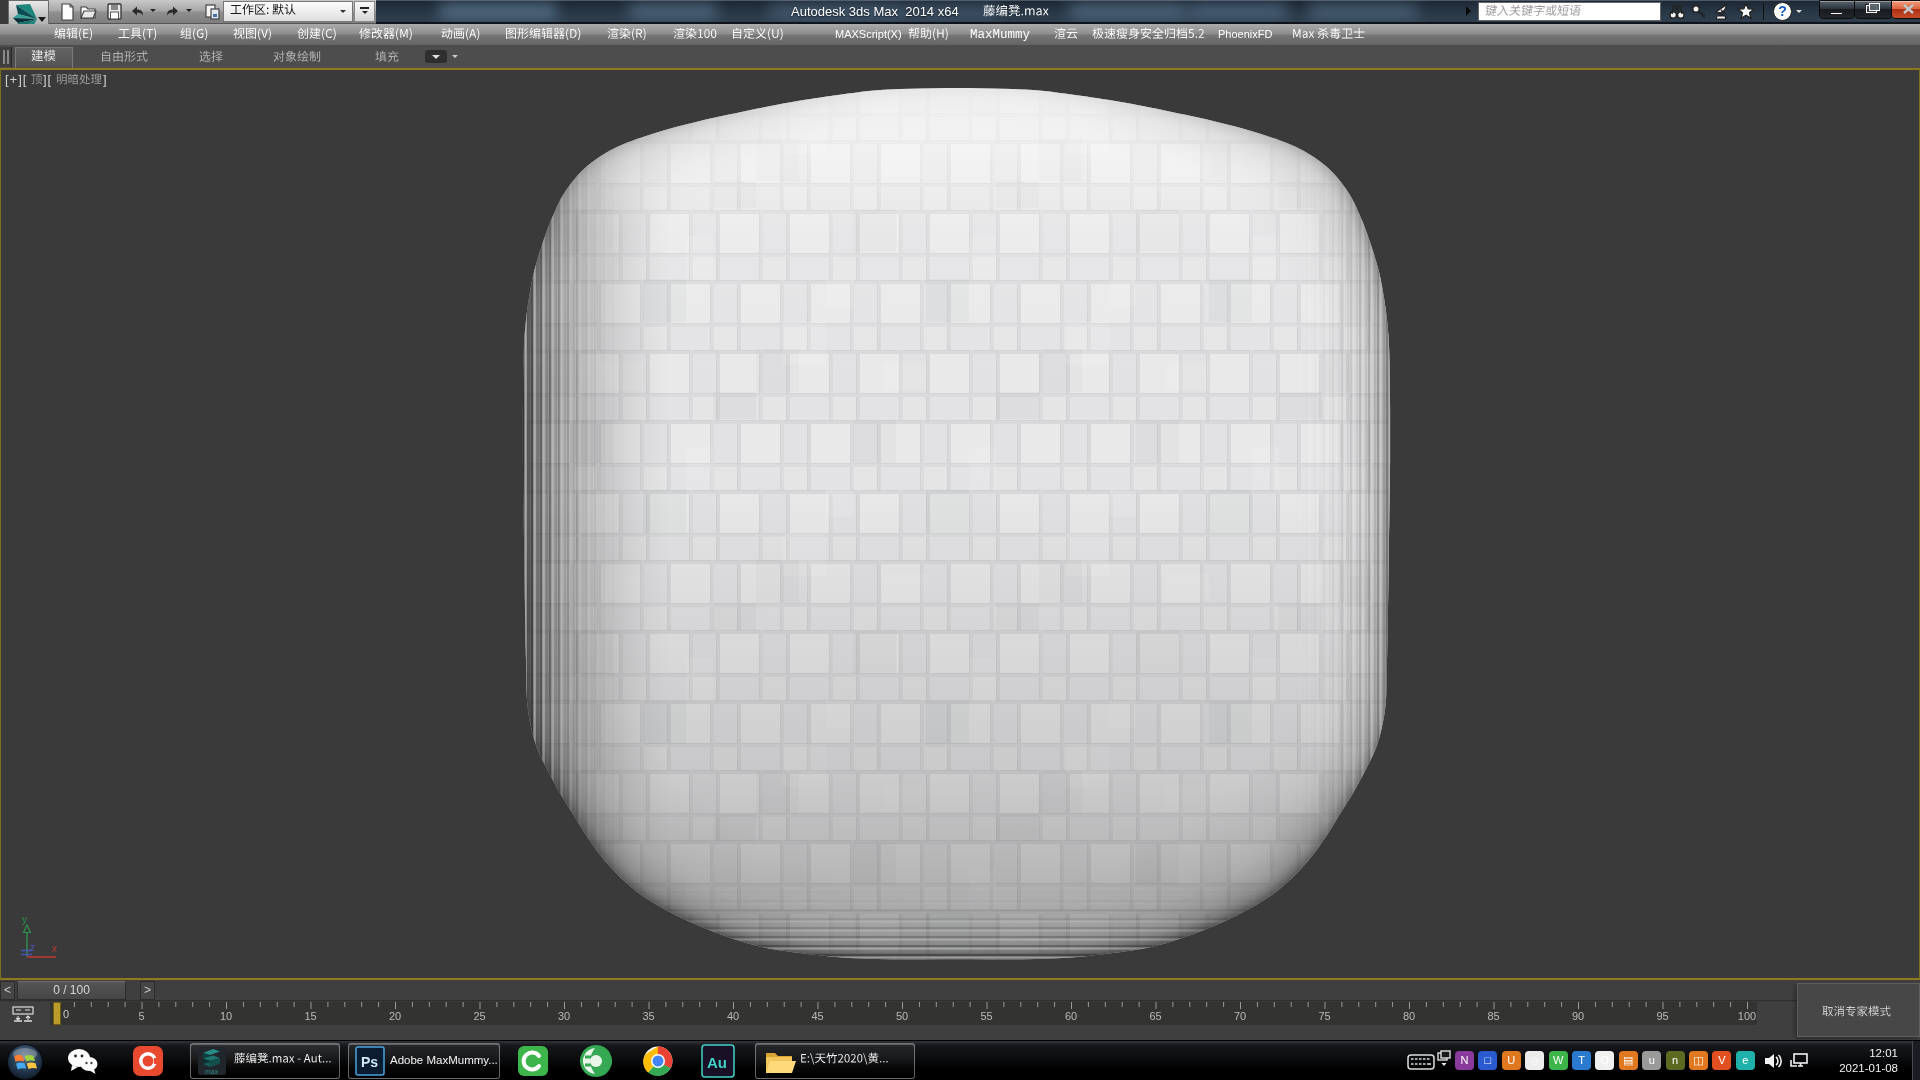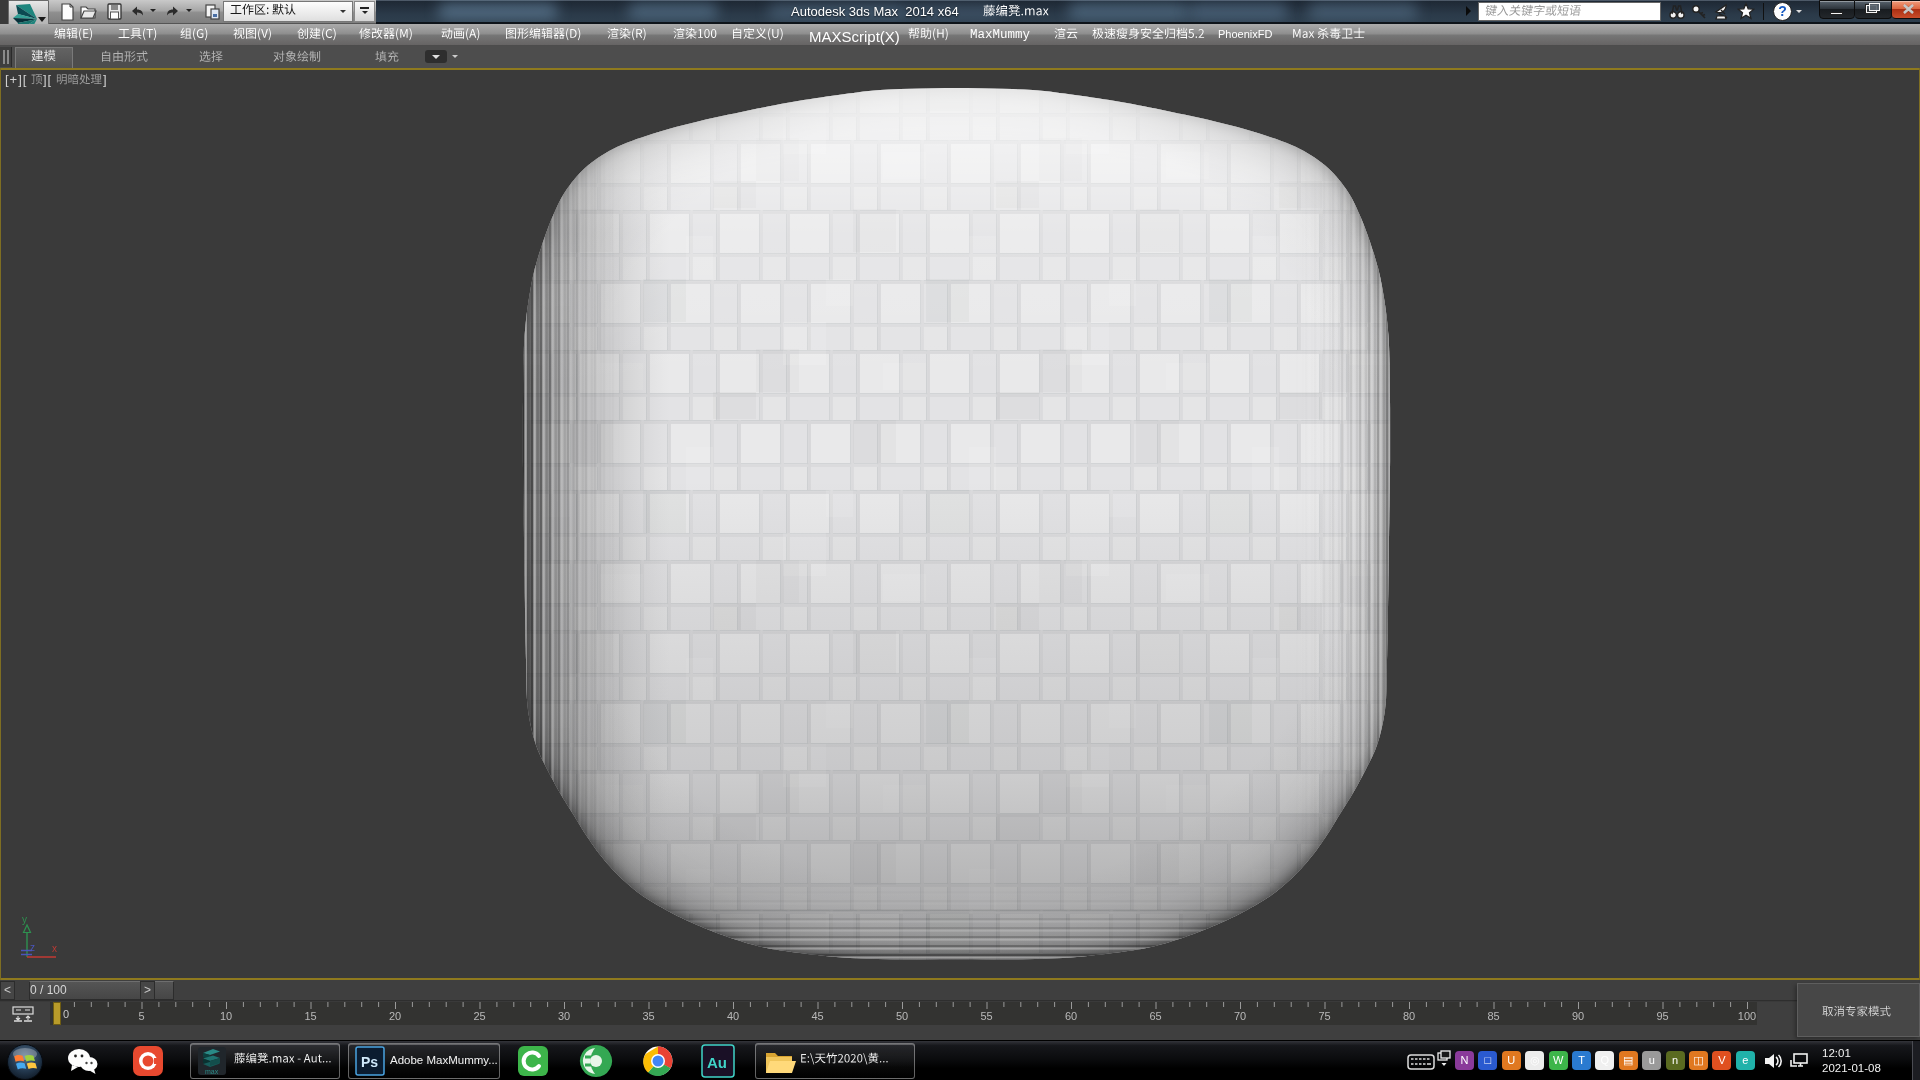--- a/index.html
+++ b/index.html
@@ -136,21 +136,21 @@
       </svg>
 <svg style="position:absolute;left:607px;top:3.5px;overflow:visible;" width="40" height="13">
         <path d="M4.9 2.8V3.6H10.1V2.8ZM3.5 9.7V10.5H11.5V9.7ZM5.5 6.9H9.4V8.1H5.5ZM5.5 5.1H9.4V6.3H5.5ZM4.7 4.5V8.8H10.3V4.5ZM1.1 0.6C1.8 0.9 2.6 1.5 3.1 1.9L3.6 1.3C3.2 0.9 2.3 0.3 1.6 -0.1ZM0.5 3.8C1.2 4.1 2.1 4.7 2.6 5.1L3.1 4.4C2.7 4.0 1.7 3.5 1.0 3.1ZM0.9 10.0 1.7 10.6C2.3 9.5 3.0 8.0 3.6 6.7L2.9 6.2C2.3 7.5 1.5 9.1 0.9 10.0ZM6.8 -0.1C6.9 0.3 7.1 0.7 7.2 1.1H3.8V3.1H4.6V1.9H10.4V3.1H11.3V1.1H8.1C8.1 0.7 7.9 0.2 7.7 -0.3Z M12.5 2.2C13.2 2.4 14.1 2.8 14.6 3.0L15.0 2.4C14.5 2.1 13.6 1.8 12.9 1.6ZM13.4 0.4C14.1 0.7 15.0 1.1 15.4 1.4L15.8 0.7C15.3 0.4 14.4 0.0 13.7 -0.1ZM12.8 5.2 13.5 5.9C14.2 5.2 14.9 4.4 15.6 3.6L15.0 3.1C14.3 3.9 13.4 4.7 12.8 5.2ZM17.5 5.1V6.4H12.7V7.2H16.7C15.7 8.3 14.0 9.4 12.4 9.9C12.6 10.0 12.9 10.4 13.0 10.6C14.7 10.0 16.4 8.8 17.5 7.4V10.8H18.5V7.5C19.6 8.8 21.3 9.9 23.0 10.5C23.1 10.3 23.4 9.9 23.6 9.8C21.9 9.3 20.3 8.3 19.2 7.2H23.3V6.4H18.5V5.1ZM18.2 -0.2C18.2 0.2 18.1 0.7 18.1 1.1H16.1V1.9H18.0C17.6 3.5 16.8 4.4 15.2 5.0C15.4 5.2 15.7 5.5 15.9 5.7C17.6 4.9 18.5 3.8 18.9 1.9H20.5V4.1C20.5 4.8 20.6 5.0 20.8 5.1C21.0 5.3 21.3 5.4 21.5 5.4C21.7 5.4 22.1 5.4 22.2 5.4C22.5 5.4 22.8 5.3 22.9 5.2C23.1 5.2 23.2 5.0 23.3 4.8C23.4 4.6 23.4 4.0 23.5 3.4C23.2 3.4 22.9 3.2 22.7 3.0C22.7 3.6 22.7 4.0 22.6 4.2C22.6 4.4 22.5 4.5 22.5 4.5C22.4 4.6 22.3 4.6 22.2 4.6C22.0 4.6 21.8 4.6 21.7 4.6C21.6 4.6 21.5 4.6 21.5 4.5C21.4 4.5 21.4 4.4 21.4 4.1V1.1H19.0C19.0 0.7 19.1 0.2 19.1 -0.3Z M26.9 12.2 27.5 11.9C26.5 10.2 26.0 8.1 26.0 6.1C26.0 4.1 26.5 2.1 27.5 0.3L26.9 0.0C25.8 1.8 25.1 3.8 25.1 6.1C25.1 8.5 25.8 10.4 26.9 12.2Z M30.4 5.2V1.9H31.8C33.2 1.9 34.0 2.4 34.0 3.5C34.0 4.7 33.2 5.2 31.8 5.2ZM34.1 9.8H35.3L33.1 6.0C34.3 5.7 35.1 4.9 35.1 3.5C35.1 1.7 33.8 1.0 32.0 1.0H29.3V9.8H30.4V6.1H32.0Z M36.9 12.2C38.0 10.4 38.6 8.5 38.6 6.1C38.6 3.8 38.0 1.8 36.9 0.0L36.2 0.3C37.2 2.1 37.7 4.1 37.7 6.1C37.7 8.1 37.2 10.2 36.2 11.9Z" fill="#ffffff"></path>
       </svg>
 <svg style="position:absolute;left:673px;top:3.5px;overflow:visible;" width="44" height="13">
         <path d="M4.9 2.8V3.6H10.1V2.8ZM3.5 9.7V10.5H11.5V9.7ZM5.5 6.9H9.4V8.1H5.5ZM5.5 5.1H9.4V6.3H5.5ZM4.7 4.5V8.8H10.3V4.5ZM1.1 0.6C1.8 0.9 2.6 1.5 3.1 1.9L3.6 1.3C3.2 0.9 2.3 0.3 1.6 -0.1ZM0.5 3.8C1.2 4.1 2.1 4.7 2.6 5.1L3.1 4.4C2.7 4.0 1.7 3.5 1.0 3.1ZM0.9 10.0 1.7 10.6C2.3 9.5 3.0 8.0 3.6 6.7L2.9 6.2C2.3 7.5 1.5 9.1 0.9 10.0ZM6.8 -0.1C6.9 0.3 7.1 0.7 7.2 1.1H3.8V3.1H4.6V1.9H10.4V3.1H11.3V1.1H8.1C8.1 0.7 7.9 0.2 7.7 -0.3Z M12.5 2.2C13.2 2.4 14.1 2.8 14.6 3.0L15.0 2.4C14.5 2.1 13.6 1.8 12.9 1.6ZM13.4 0.4C14.1 0.7 15.0 1.1 15.4 1.4L15.8 0.7C15.3 0.4 14.4 0.0 13.7 -0.1ZM12.8 5.2 13.5 5.9C14.2 5.2 14.9 4.4 15.6 3.6L15.0 3.1C14.3 3.9 13.4 4.7 12.8 5.2ZM17.5 5.1V6.4H12.7V7.2H16.7C15.7 8.3 14.0 9.4 12.4 9.9C12.6 10.0 12.9 10.4 13.0 10.6C14.7 10.0 16.4 8.8 17.5 7.4V10.8H18.5V7.5C19.6 8.8 21.3 9.9 23.0 10.5C23.1 10.3 23.4 9.9 23.6 9.8C21.9 9.3 20.3 8.3 19.2 7.2H23.3V6.4H18.5V5.1ZM18.2 -0.2C18.2 0.2 18.1 0.7 18.1 1.1H16.1V1.9H18.0C17.6 3.5 16.8 4.4 15.2 5.0C15.4 5.2 15.7 5.5 15.9 5.7C17.6 4.9 18.5 3.8 18.9 1.9H20.5V4.1C20.5 4.8 20.6 5.0 20.8 5.1C21.0 5.3 21.3 5.4 21.5 5.4C21.7 5.4 22.1 5.4 22.2 5.4C22.5 5.4 22.8 5.3 22.9 5.2C23.1 5.2 23.2 5.0 23.3 4.8C23.4 4.6 23.4 4.0 23.5 3.4C23.2 3.4 22.9 3.2 22.7 3.0C22.7 3.6 22.7 4.0 22.6 4.2C22.6 4.4 22.5 4.5 22.5 4.5C22.4 4.6 22.3 4.6 22.2 4.6C22.0 4.6 21.8 4.6 21.7 4.6C21.6 4.6 21.5 4.6 21.5 4.5C21.4 4.5 21.4 4.4 21.4 4.1V1.1H19.0C19.0 0.7 19.1 0.2 19.1 -0.3Z M25.1 9.8H29.9V8.9H28.1V1.0H27.3C26.8 1.3 26.2 1.5 25.5 1.7V2.4H27.0V8.9H25.1Z M34.0 10.0C35.7 10.0 36.7 8.5 36.7 5.4C36.7 2.4 35.7 0.9 34.0 0.9C32.3 0.9 31.3 2.4 31.3 5.4C31.3 8.5 32.3 10.0 34.0 10.0ZM34.0 9.1C33.0 9.1 32.3 8.0 32.3 5.4C32.3 2.8 33.0 1.8 34.0 1.8C35.0 1.8 35.7 2.8 35.7 5.4C35.7 8.0 35.0 9.1 34.0 9.1Z M40.7 10.0C42.3 10.0 43.4 8.5 43.4 5.4C43.4 2.4 42.3 0.9 40.7 0.9C39.0 0.9 37.9 2.4 37.9 5.4C37.9 8.5 39.0 10.0 40.7 10.0ZM40.7 9.1C39.7 9.1 39.0 8.0 39.0 5.4C39.0 2.8 39.7 1.8 40.7 1.8C41.7 1.8 42.3 2.8 42.3 5.4C42.3 8.0 41.7 9.1 40.7 9.1Z" fill="#ffffff"></path>
       </svg>
 <svg style="position:absolute;left:731px;top:3.5px;overflow:visible;" width="53" height="13">
         <path d="M2.9 4.9H9.3V6.7H2.9ZM2.9 4.1V2.3H9.3V4.1ZM2.9 7.5H9.3V9.3H2.9ZM5.5 -0.3C5.4 0.2 5.2 0.9 5.0 1.4H2.0V10.8H2.9V10.1H9.3V10.8H10.2V1.4H5.9C6.1 0.9 6.3 0.4 6.5 -0.1Z M14.7 5.3C14.4 7.5 13.8 9.2 12.4 10.2C12.6 10.4 13.0 10.7 13.2 10.8C14.0 10.1 14.5 9.2 15.0 8.1C16.1 10.2 17.9 10.6 20.4 10.6H23.2C23.2 10.3 23.4 9.9 23.5 9.7C22.9 9.7 20.9 9.7 20.4 9.7C19.7 9.7 19.1 9.7 18.5 9.6V7.1H22.0V6.3H18.5V4.3H21.5V3.5H14.5V4.3H17.5V9.3C16.5 8.9 15.8 8.2 15.3 7.0C15.4 6.5 15.5 6.0 15.6 5.4ZM17.1 -0.1C17.3 0.3 17.5 0.7 17.7 1.1H13.0V3.7H13.9V2.0H22.1V3.7H23.0V1.1H18.7C18.6 0.7 18.3 0.1 18.0 -0.3Z M29.0 0.0C29.4 0.9 29.9 2.1 30.1 2.9L31.0 2.6C30.7 1.8 30.2 0.6 29.7 -0.3ZM33.5 0.6C32.8 2.9 31.7 5.0 30.0 6.6C28.5 5.1 27.3 3.2 26.6 1.1L25.7 1.4C26.6 3.6 27.8 5.7 29.4 7.3C28.1 8.4 26.4 9.4 24.4 10.0C24.6 10.2 24.8 10.6 24.9 10.8C27.0 10.1 28.7 9.1 30.0 7.9C31.4 9.2 33.0 10.2 34.9 10.8C35.1 10.5 35.3 10.2 35.5 10.0C33.7 9.4 32.1 8.5 30.7 7.2C32.4 5.5 33.6 3.4 34.4 0.9Z M38.9 12.2 39.5 11.9C38.5 10.2 38.0 8.1 38.0 6.1C38.0 4.1 38.5 2.1 39.5 0.3L38.9 0.0C37.8 1.8 37.1 3.8 37.1 6.1C37.1 8.5 37.8 10.4 38.9 12.2Z M44.4 10.0C46.2 10.0 47.5 9.0 47.5 6.2V1.0H46.5V6.2C46.5 8.4 45.6 9.0 44.4 9.0C43.2 9.0 42.3 8.4 42.3 6.2V1.0H41.2V6.2C41.2 9.0 42.6 10.0 44.4 10.0Z M49.9 12.2C51.0 10.4 51.7 8.5 51.7 6.1C51.7 3.8 51.0 1.8 49.9 0.0L49.2 0.3C50.2 2.1 50.8 4.1 50.8 6.1C50.8 8.1 50.2 10.2 49.2 11.9Z" fill="#ffffff"></path>
       </svg>
-<div class="abs" style="left:809px;top:4px;font-size:15px;color:#fff;">MAXScript(X)</div>
+<div class="abs" style="left:835px;top:4px;font-size:11px;color:#fff;">MAXScript(X)</div>
 <svg style="position:absolute;left:908px;top:3.5px;overflow:visible;" width="41" height="13">
         <path d="M3.3 -0.2V0.7H0.8V1.4H3.3V2.3H1.0V3.0H3.3V3.3C3.3 3.5 3.3 3.7 3.2 4.0H0.6V4.7H2.8C2.5 5.2 1.8 5.8 0.8 6.1C1.0 6.3 1.3 6.6 1.5 6.8C2.8 6.2 3.5 5.4 3.9 4.7H6.5V4.0H4.1C4.2 3.7 4.2 3.5 4.2 3.3V3.0H6.2V2.3H4.2V1.4H6.4V0.7H4.2V-0.2ZM7.0 0.3V6.2H7.9V1.0H9.9C9.6 1.6 9.2 2.2 8.8 2.7C9.9 3.3 10.3 3.8 10.3 4.2C10.3 4.5 10.2 4.7 10.0 4.8C9.8 4.8 9.6 4.8 9.5 4.9C9.1 4.9 8.7 4.9 8.2 4.8C8.3 5.0 8.4 5.4 8.4 5.6C8.9 5.6 9.4 5.6 9.8 5.6C10.1 5.6 10.4 5.5 10.6 5.4C11.0 5.2 11.2 4.8 11.1 4.3C11.1 3.8 10.8 3.2 9.8 2.6C10.3 2.0 10.8 1.2 11.3 0.6L10.6 0.2L10.5 0.3ZM1.8 6.7V10.2H2.7V7.5H5.5V10.8H6.4V7.5H9.5V9.1C9.5 9.3 9.4 9.3 9.2 9.4C9.0 9.4 8.3 9.4 7.5 9.3C7.7 9.6 7.8 9.9 7.9 10.1C8.9 10.1 9.5 10.1 9.9 10.0C10.3 9.9 10.4 9.6 10.4 9.2V6.7H6.4V5.7H5.5V6.7Z M19.6 -0.2C19.6 0.7 19.6 1.6 19.6 2.5H17.6V3.3H19.5C19.4 6.2 18.8 8.7 16.5 10.2C16.7 10.3 17.0 10.6 17.1 10.8C19.6 9.2 20.2 6.5 20.4 3.3H22.3C22.2 7.7 22.0 9.3 21.7 9.7C21.6 9.9 21.5 9.9 21.3 9.9C21.0 9.9 20.4 9.9 19.7 9.8C19.9 10.1 20.0 10.4 20.0 10.7C20.6 10.7 21.3 10.7 21.6 10.7C22.0 10.7 22.3 10.6 22.5 10.2C22.9 9.7 23.0 8.0 23.1 2.9C23.1 2.8 23.1 2.5 23.1 2.5H20.4C20.5 1.6 20.5 0.7 20.5 -0.2ZM12.4 8.7 12.6 9.6C14.0 9.3 16.0 8.8 17.9 8.4L17.9 7.6L17.2 7.7V0.3H13.3V8.5ZM14.1 8.4V6.3H16.3V7.9ZM14.1 3.7H16.3V5.5H14.1ZM14.1 2.9V1.2H16.3V2.9Z M26.9 12.2 27.5 11.9C26.5 10.2 26.0 8.1 26.0 6.1C26.0 4.1 26.5 2.1 27.5 0.3L26.9 0.0C25.8 1.8 25.1 3.8 25.1 6.1C25.1 8.5 25.8 10.4 26.9 12.2Z M29.3 9.8H30.4V5.7H34.5V9.8H35.6V1.0H34.5V4.7H30.4V1.0H29.3Z M38.0 12.2C39.1 10.4 39.7 8.5 39.7 6.1C39.7 3.8 39.1 1.8 38.0 0.0L37.3 0.3C38.3 2.1 38.8 4.1 38.8 6.1C38.8 8.1 38.3 10.2 37.3 11.9Z" fill="#ffffff"></path>
       </svg>
 <div class="abs" style="left:970px;top:4px;font-size:12.5px;color:#fff;font-family:Liberation Mono, monospace;">MaxMummy</div>
 <svg style="position:absolute;left:1054px;top:3.5px;overflow:visible;" width="24" height="13">
         <path d="M4.9 2.8V3.6H10.1V2.8ZM3.5 9.7V10.5H11.5V9.7ZM5.5 6.9H9.4V8.1H5.5ZM5.5 5.1H9.4V6.3H5.5ZM4.7 4.5V8.8H10.3V4.5ZM1.1 0.6C1.8 0.9 2.6 1.5 3.1 1.9L3.6 1.3C3.2 0.9 2.3 0.3 1.6 -0.1ZM0.5 3.8C1.2 4.1 2.1 4.7 2.6 5.1L3.1 4.4C2.7 4.0 1.7 3.5 1.0 3.1ZM0.9 10.0 1.7 10.6C2.3 9.5 3.0 8.0 3.6 6.7L2.9 6.2C2.3 7.5 1.5 9.1 0.9 10.0ZM6.8 -0.1C6.9 0.3 7.1 0.7 7.2 1.1H3.8V3.1H4.6V1.9H10.4V3.1H11.3V1.1H8.1C8.1 0.7 7.9 0.2 7.7 -0.3Z M14.0 0.7V1.6H22.1V0.7ZM13.7 10.4C14.2 10.2 14.9 10.1 21.5 9.6C21.8 10.0 22.0 10.5 22.2 10.8L23.1 10.3C22.5 9.2 21.3 7.5 20.3 6.1L19.4 6.5C19.9 7.2 20.5 8.0 21.0 8.7L14.9 9.2C15.9 8.0 16.8 6.5 17.7 5.0H23.3V4.1H12.7V5.0H16.4C15.6 6.6 14.6 8.1 14.3 8.5C13.9 9.0 13.6 9.3 13.3 9.4C13.5 9.6 13.6 10.2 13.7 10.4Z" fill="#ffffff"></path>
       </svg>
 <svg style="position:absolute;left:1092px;top:3.5px;overflow:visible;" width="113" height="13">
         <path d="M2.4 -0.2V2.1H0.7V2.9H2.3C1.9 4.6 1.1 6.5 0.4 7.5C0.5 7.7 0.8 8.1 0.9 8.4C1.4 7.5 1.9 6.3 2.4 4.9V10.8H3.2V4.4C3.5 5.0 3.9 5.7 4.1 6.1L4.6 5.4C4.4 5.1 3.5 3.6 3.2 3.3V2.9H4.5V2.1H3.2V-0.2ZM4.6 0.5V1.4H6.0C5.9 5.4 5.4 8.4 3.5 10.3C3.7 10.4 4.1 10.7 4.2 10.8C5.5 9.5 6.1 7.8 6.5 5.7C6.9 6.7 7.4 7.7 8.1 8.5C7.4 9.2 6.6 9.7 5.8 10.1C6.0 10.3 6.3 10.6 6.4 10.8C7.2 10.4 8.0 9.8 8.7 9.1C9.3 9.8 10.1 10.4 11.0 10.8C11.1 10.5 11.4 10.2 11.6 10.0C10.7 9.7 9.9 9.1 9.2 8.4C10.1 7.3 10.8 5.8 11.1 4.0L10.6 3.8L10.4 3.8H9.1C9.4 2.8 9.7 1.6 9.9 0.5ZM6.9 1.4H8.9C8.6 2.5 8.3 3.8 8.0 4.6H10.1C9.8 5.9 9.3 6.9 8.7 7.8C7.8 6.7 7.1 5.3 6.7 3.9C6.8 3.1 6.8 2.3 6.9 1.4Z M12.8 0.7C13.5 1.3 14.3 2.2 14.7 2.8L15.4 2.3C15.0 1.7 14.2 0.8 13.5 0.3ZM15.2 4.0H12.6V4.9H14.3V8.6C13.8 8.8 13.1 9.3 12.5 9.9L13.1 10.7C13.7 10.0 14.3 9.3 14.8 9.3C15.0 9.3 15.4 9.7 15.9 10.0C16.8 10.4 17.8 10.6 19.2 10.6C20.3 10.6 22.4 10.5 23.3 10.4C23.3 10.2 23.4 9.8 23.5 9.6C22.4 9.7 20.6 9.8 19.2 9.8C17.9 9.8 16.9 9.7 16.1 9.2C15.7 9.0 15.4 8.8 15.2 8.7ZM17.1 3.5H19.0V5.0H17.1ZM19.9 3.5H21.9V5.0H19.9ZM19.0 -0.2V1.0H15.8V1.8H19.0V2.8H16.3V5.8H18.6C18.0 6.8 16.8 7.8 15.7 8.2C15.9 8.4 16.1 8.7 16.3 8.9C17.2 8.4 18.3 7.5 19.0 6.4V9.3H19.9V6.5C20.9 7.2 22.0 8.1 22.6 8.7L23.1 8.1C22.5 7.4 21.3 6.5 20.2 5.8H22.8V2.8H19.9V1.8H23.3V1.0H19.9V-0.2Z M24.4 2.1C24.8 2.8 25.3 3.7 25.5 4.2L26.3 3.9C26.1 3.3 25.6 2.4 25.2 1.8ZM30.8 1.9V5.5H28.5V4.6H30.2V3.9H28.5V3.0C29.1 3.0 29.8 2.9 30.4 2.7L29.9 2.2C29.4 2.3 28.4 2.5 27.8 2.6V6.1H30.8V6.9H27.6V7.7H28.2L28.1 7.7C28.6 8.4 29.3 9.0 30.2 9.5C29.2 9.8 28.0 10.0 26.9 10.1C27.0 10.3 27.2 10.6 27.3 10.8C28.6 10.7 30.0 10.4 31.2 9.9C32.3 10.3 33.6 10.6 34.9 10.8C35.0 10.6 35.2 10.2 35.4 10.0C34.3 9.9 33.2 9.7 32.2 9.5C33.3 8.9 34.2 8.2 34.7 7.2L34.2 6.9L34.0 6.9H31.6V6.1H34.7V2.4H32.1V3.1H33.9V4.0H32.2V4.6H33.9V5.5H31.6V1.9ZM33.4 7.7C32.9 8.3 32.1 8.7 31.2 9.1C30.3 8.7 29.5 8.3 29.0 7.7ZM30.1 -0.1 30.4 0.8H26.3V4.5L26.3 5.5C25.6 6.0 24.9 6.4 24.4 6.7L24.7 7.5L26.2 6.5C26.1 7.8 25.7 9.2 24.8 10.3C25.0 10.4 25.3 10.6 25.5 10.8C26.9 9.0 27.1 6.4 27.1 4.5V1.6H35.5V0.8H31.4C31.3 0.4 31.1 0.0 31.0 -0.3Z M44.4 3.5V4.6H39.4V3.5ZM44.4 2.8H39.4V1.7H44.4ZM44.4 5.3V6.3L44.2 6.4H39.4V5.3ZM36.9 6.4V7.2H43.2C41.3 8.5 39.0 9.5 36.5 10.1C36.7 10.3 36.9 10.7 37.1 10.9C39.8 10.1 42.3 8.9 44.4 7.3V9.5C44.4 9.8 44.3 9.8 44.1 9.9C43.8 9.9 42.9 9.9 42.0 9.8C42.1 10.1 42.2 10.5 42.3 10.7C43.5 10.7 44.3 10.7 44.7 10.6C45.2 10.4 45.3 10.1 45.3 9.5V6.6C46.0 5.9 46.7 5.2 47.3 4.4L46.5 4.0C46.1 4.5 45.7 5.0 45.3 5.4V0.9H42.0C42.2 0.6 42.3 0.2 42.5 -0.1L41.5 -0.3C41.4 0.1 41.2 0.5 41.0 0.9H38.5V6.4Z M53.0 -0.0C53.2 0.3 53.4 0.8 53.5 1.1H49.1V3.6H50.0V2.0H57.9V3.6H58.9V1.1H54.6C54.4 0.7 54.1 0.2 53.9 -0.3ZM55.9 5.3C55.5 6.3 55.0 7.1 54.3 7.7C53.4 7.4 52.5 7.0 51.7 6.8C52.0 6.3 52.3 5.8 52.7 5.3ZM51.6 5.3C51.2 6.0 50.7 6.6 50.3 7.2C51.3 7.5 52.4 7.9 53.5 8.3C52.3 9.1 50.8 9.6 49.0 9.9C49.2 10.1 49.5 10.5 49.6 10.8C51.5 10.3 53.1 9.7 54.4 8.7C55.9 9.4 57.3 10.1 58.2 10.7L59.0 9.9C58.0 9.3 56.7 8.7 55.2 8.1C55.9 7.3 56.5 6.4 56.9 5.3H59.2V4.5H53.2C53.5 3.9 53.8 3.3 54.0 2.7L53.1 2.5C52.8 3.1 52.5 3.8 52.1 4.5H48.8V5.3Z M65.9 -0.4C64.7 1.5 62.5 3.3 60.3 4.3C60.5 4.5 60.8 4.8 60.9 5.0C61.4 4.8 61.9 4.5 62.4 4.2V5.0H65.5V6.9H62.4V7.7H65.5V9.6H60.9V10.5H71.1V9.6H66.5V7.7H69.7V6.9H66.5V5.0H69.7V4.2C70.2 4.5 70.6 4.8 71.1 5.1C71.2 4.8 71.5 4.5 71.7 4.3C69.8 3.3 68.0 2.0 66.5 0.3L66.7 0.0ZM62.4 4.2C63.8 3.3 65.0 2.2 66.0 1.0C67.1 2.3 68.4 3.3 69.7 4.2Z M73.1 1.2V7.1H74.0V1.2ZM75.5 -0.2V4.5C75.5 6.7 75.3 8.7 73.3 10.2C73.5 10.3 73.9 10.7 74.0 10.8C76.2 9.2 76.4 7.0 76.4 4.5V-0.2ZM77.4 0.8V1.7H82.0V4.7H77.8V5.6H82.0V8.9H77.2V9.8H82.0V10.6H82.9V0.8Z M94.2 0.5C94.0 1.4 93.5 2.7 93.0 3.4L93.8 3.7C94.2 2.9 94.7 1.8 95.1 0.8ZM88.8 0.8C89.2 1.7 89.6 2.9 89.8 3.6L90.6 3.3C90.4 2.5 89.9 1.4 89.5 0.6ZM86.3 -0.2V2.3H84.6V3.2H86.2C85.8 4.8 85.1 6.7 84.3 7.7C84.5 7.9 84.7 8.3 84.8 8.5C85.4 7.7 85.9 6.4 86.3 5.0V10.8H87.2V4.8C87.5 5.4 88.0 6.1 88.2 6.5L88.7 5.8C88.5 5.5 87.5 4.1 87.2 3.6V3.2H88.7V2.3H87.2V-0.2ZM88.4 9.1V9.9H94.1V10.7H95.0V4.2H92.3V-0.2H91.5V4.2H88.7V5.1H94.1V6.6H88.8V7.4H94.1V9.1Z M99.1 10.0C100.6 10.0 102.0 8.9 102.0 7.0C102.0 5.0 100.8 4.2 99.4 4.2C98.8 4.2 98.4 4.3 98.1 4.5L98.3 2.0H101.6V1.0H97.3L97.0 5.1L97.6 5.5C98.1 5.2 98.5 5.0 99.1 5.0C100.2 5.0 100.9 5.7 100.9 7.0C100.9 8.3 100.1 9.1 99.0 9.1C98.0 9.1 97.4 8.6 96.9 8.1L96.3 8.8C96.9 9.4 97.8 10.0 99.1 10.0Z M104.3 10.0C104.8 10.0 105.1 9.7 105.1 9.2C105.1 8.7 104.8 8.3 104.3 8.3C103.9 8.3 103.5 8.7 103.5 9.2C103.5 9.7 103.9 10.0 104.3 10.0Z M106.5 9.8H112.1V8.9H109.6C109.2 8.9 108.6 8.9 108.2 9.0C110.2 7.0 111.6 5.2 111.6 3.5C111.6 1.9 110.6 0.9 109.1 0.9C108.0 0.9 107.2 1.4 106.5 2.2L107.1 2.8C107.6 2.2 108.2 1.8 108.9 1.8C110.0 1.8 110.6 2.5 110.6 3.5C110.6 5.0 109.3 6.8 106.5 9.2Z" fill="#ffffff"></path>
       </svg>
@@ -334,21 +334,21 @@
 <path d="M17 9 L13.5 16.5 L20.5 16.5 Z" fill="none" stroke="#2e9150" stroke-width="1.2"></path>
 <path d="M17 41 L46 41" stroke="#bb3a34" stroke-width="1.6"></path>
 <text x="42" y="36" fill="#bb3a34" font-size="10" font-family="Liberation Sans">x</text>
 <text x="12" y="7" fill="#2e9150" font-size="10" font-family="Liberation Sans">y</text>
 <text x="20" y="35" fill="#4a55bb" font-size="10" font-family="Liberation Sans">z</text>
 <path d="M11 34.5 h11 M11 38.5 h11" stroke="#4a55bb" stroke-width="1.3"></path>
 </svg>
 </div>
 <div class="abs" style="left:0;top:980px;width:1920px;height:21px;background:#3f3f3f;border-bottom:1px solid #2e2e2e;">
 <div class="abs" style="left:0;top:1px;width:15px;height:19px;background:#464646;border:1px solid #2c2c2c;color:#c9c9c9;font-size:12px;text-align:center;line-height:17px;">&lt;</div>
-<div class="abs" style="left:17px;top:1px;width:145px;height:19px;background:linear-gradient(#555,#464646);border:1px solid #2c2c2c;border-top-color:#6e6e6e;color:#d6d6d6;font-size:12px;text-align:left;line-height:17px;margin-left:12px;">0 / 100</div>
+<div class="abs" style="left:17px;top:1px;width:109px;height:19px;background:linear-gradient(#555,#464646);border:1px solid #2c2c2c;border-top-color:#6e6e6e;color:#d6d6d6;font-size:12px;text-align:center;line-height:17px;">0 / 100</div>
 <div class="abs" style="left:140px;top:1px;width:15px;height:19px;background:#464646;border:1px solid #2c2c2c;color:#c9c9c9;font-size:12px;text-align:center;line-height:17px;">&gt;</div>
 </div>
 <div class="abs" style="left:0;top:1002px;width:1920px;height:23px;background:#333331;">
 <div class="abs" style="left:0;top:0;width:50px;height:23px;background:#3f3f3f;">
         <svg class="abs" style="left:12px;top:4px" width="22" height="16" viewBox="0 0 22 16">
           <rect x="1" y="1" width="20" height="7" fill="none" stroke="#ddd" stroke-width="1.2"></rect>
           <path d="M4 4 h5 M13 4 h5" stroke="#ddd" stroke-width="1.2"></path>
           <path d="M6 10 l0 4 m-2 -2 l2 2 l2 -2 M16 14 l0 -4 m-2 2 l2 -2 l2 2" stroke="#ddd" stroke-width="1.1" fill="none"></path>
           <path d="M2 15 h8 M12 15 h8" stroke="#ddd" stroke-width="1.5"></path>
         </svg>
@@ -597,15 +597,15 @@
 <div class="abs" style="left:1735.800000000001px;top:10px;width:19px;height:19px;border-radius:4px;background:#20b2aa;color:#fff;font-size:11px;text-align:center;line-height:19px;overflow:hidden;">e</div>
 <svg class="abs" style="left:1762px;top:9px" width="22" height="22" viewBox="0 0 22 22">
         <path d="M3 8 h4 l5 -4 v14 l-5 -4 h-4 z" fill="#f2f2f2"></path>
         <path d="M14 7 a5 5 0 0 1 0 8 M16.5 5 a8 8 0 0 1 0 12" stroke="#f2f2f2" stroke-width="1.6" fill="none"></path>
       </svg>
 <svg class="abs" style="left:1788px;top:9px" width="22" height="22" viewBox="0 0 22 22">
         <rect x="6" y="4" width="13" height="9" fill="none" stroke="#f2f2f2" stroke-width="1.6"></rect>
         <path d="M10 16 h5 M12.5 13 v3" stroke="#f2f2f2" stroke-width="1.6"></path>
         <path d="M3 10 v6 h6" fill="none" stroke="#f2f2f2" stroke-width="1.6"></path>
       </svg>
-<div class="abs" style="left:1822px;top:5px;width:76px;height:30px;color:#f2f2f2;font-size:11.5px;line-height:15px;">12:01<br>2021-01-08</div>
+<div class="abs" style="left:1822px;top:5px;width:76px;height:30px;color:#f2f2f2;font-size:11.5px;text-align:right;line-height:15px;">12:01<br>2021-01-08</div>
 <div class="abs" style="left:1912px;top:0;width:8px;height:40px;background:#1c1d22;border-left:1px solid #4a4b52;"></div>
 </div>
 </div>
 </body></html>

